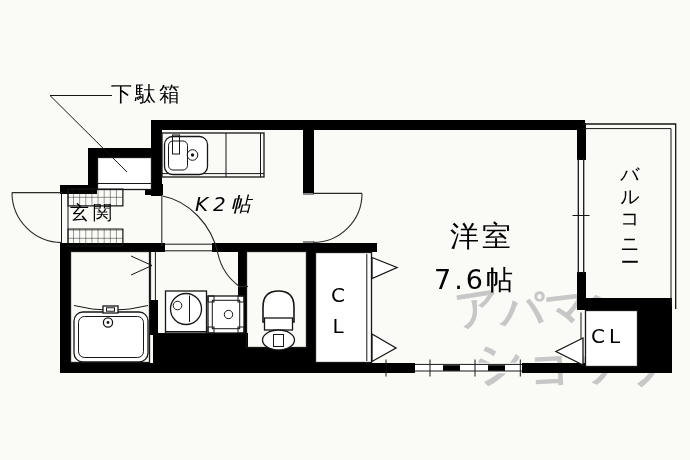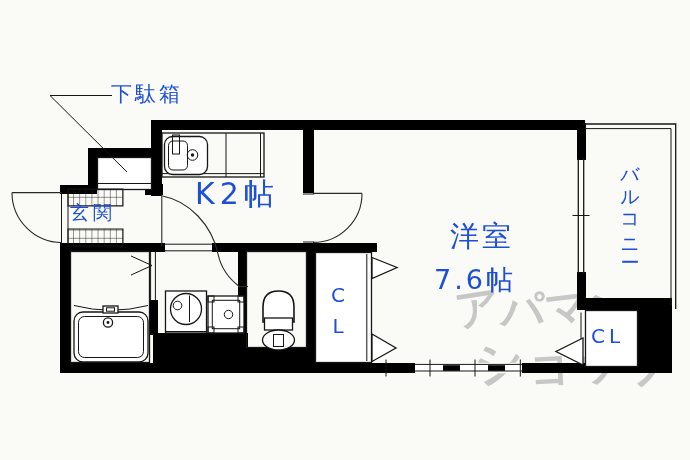--- a/index.html
+++ b/index.html
@@ -17,21 +17,21 @@
   #plan{position:relative;width:690px;height:460px;}
   #plan svg{position:absolute;left:0;top:0;z-index:2;}
   .w{fill:var(--wall);stroke:none;}
   .ln{stroke:var(--line);stroke-width:1.3;fill:none;}
   .lnt{stroke:var(--line);stroke-width:1;fill:none;}
   .wf{fill:#ffffff;stroke:var(--line);stroke-width:1.3;}
   .wf2{fill:#ffffff;stroke:var(--line);stroke-width:1.6;}
   .dr{stroke:#2a2a2a;stroke-width:1.1;fill:none;}
   .blk{fill:var(--wall);}
   .lbl{
-    position:absolute;z-index:3;color:#1d4ed8;
+    position:absolute;z-index:3;color:#000000;
     white-space:nowrap;line-height:1.05;
   }
   .vtext{
     writing-mode:vertical-rl;text-orientation:upright;
   }
   #watermark{position:absolute;left:0;top:0;width:690px;height:460px;z-index:1;}
   .wm-row{
     position:absolute;color:var(--wm);font-weight:bold;
     white-space:nowrap;line-height:1;
   }
@@ -202,21 +202,21 @@
       <rect class="wf" x="585.5" y="310.5" width="52" height="56"></rect>
       <path class="lnt" d="M581,312.5 V364.5"></path>
       <path class="wf" d="M583,338 L556,351.5 L583,365 Z"></path>
     </g>
   </svg>
 
   <div class="lbl" style="left:111px;top:83px;font-size:21px;letter-spacing:3px;">下駄箱</div>
 
   <div class="lbl" style="left:70px;top:203px;font-size:19px;letter-spacing:4px;">玄関</div>
 
-  <div class="lbl" style="left:195px;top:178px;font-size:30px;letter-spacing:5px;">K2帖</div>
+  <div class="lbl" style="left:195px;top:194px;font-size:20px;letter-spacing:5px;font-style:italic;">K2帖</div>
 
   <div class="lbl" style="left:450px;top:221px;font-size:29px;letter-spacing:3px;">洋室</div>
 
   <div class="lbl" style="left:434px;top:266px;font-size:27px;letter-spacing:3px;">7.6帖</div>
 
   <div class="lbl vtext" style="left:327px;top:283px;font-size:20px;letter-spacing:7px;">CL</div>
 
   <div class="lbl" style="left:591px;top:326px;font-size:20px;letter-spacing:4px;">CL</div>
 
   <div class="lbl vtext" style="left:620px;top:153px;font-size:19px;letter-spacing:3px;">バルコニー</div>

